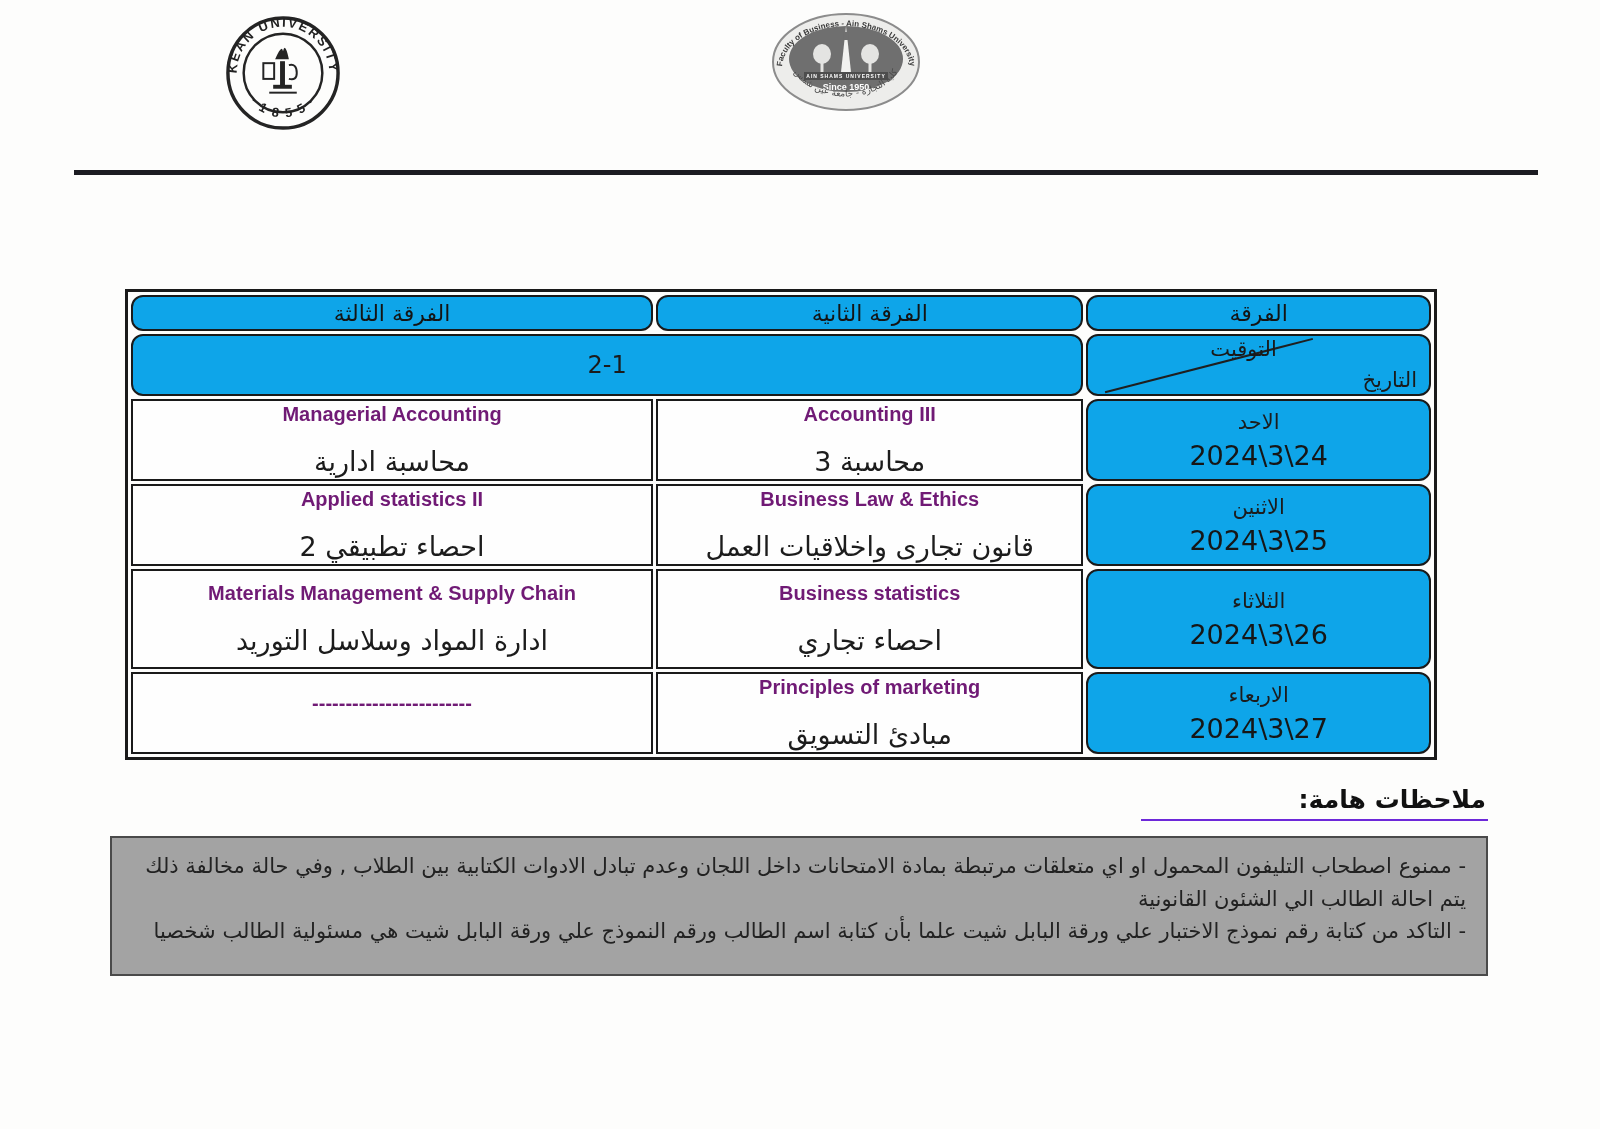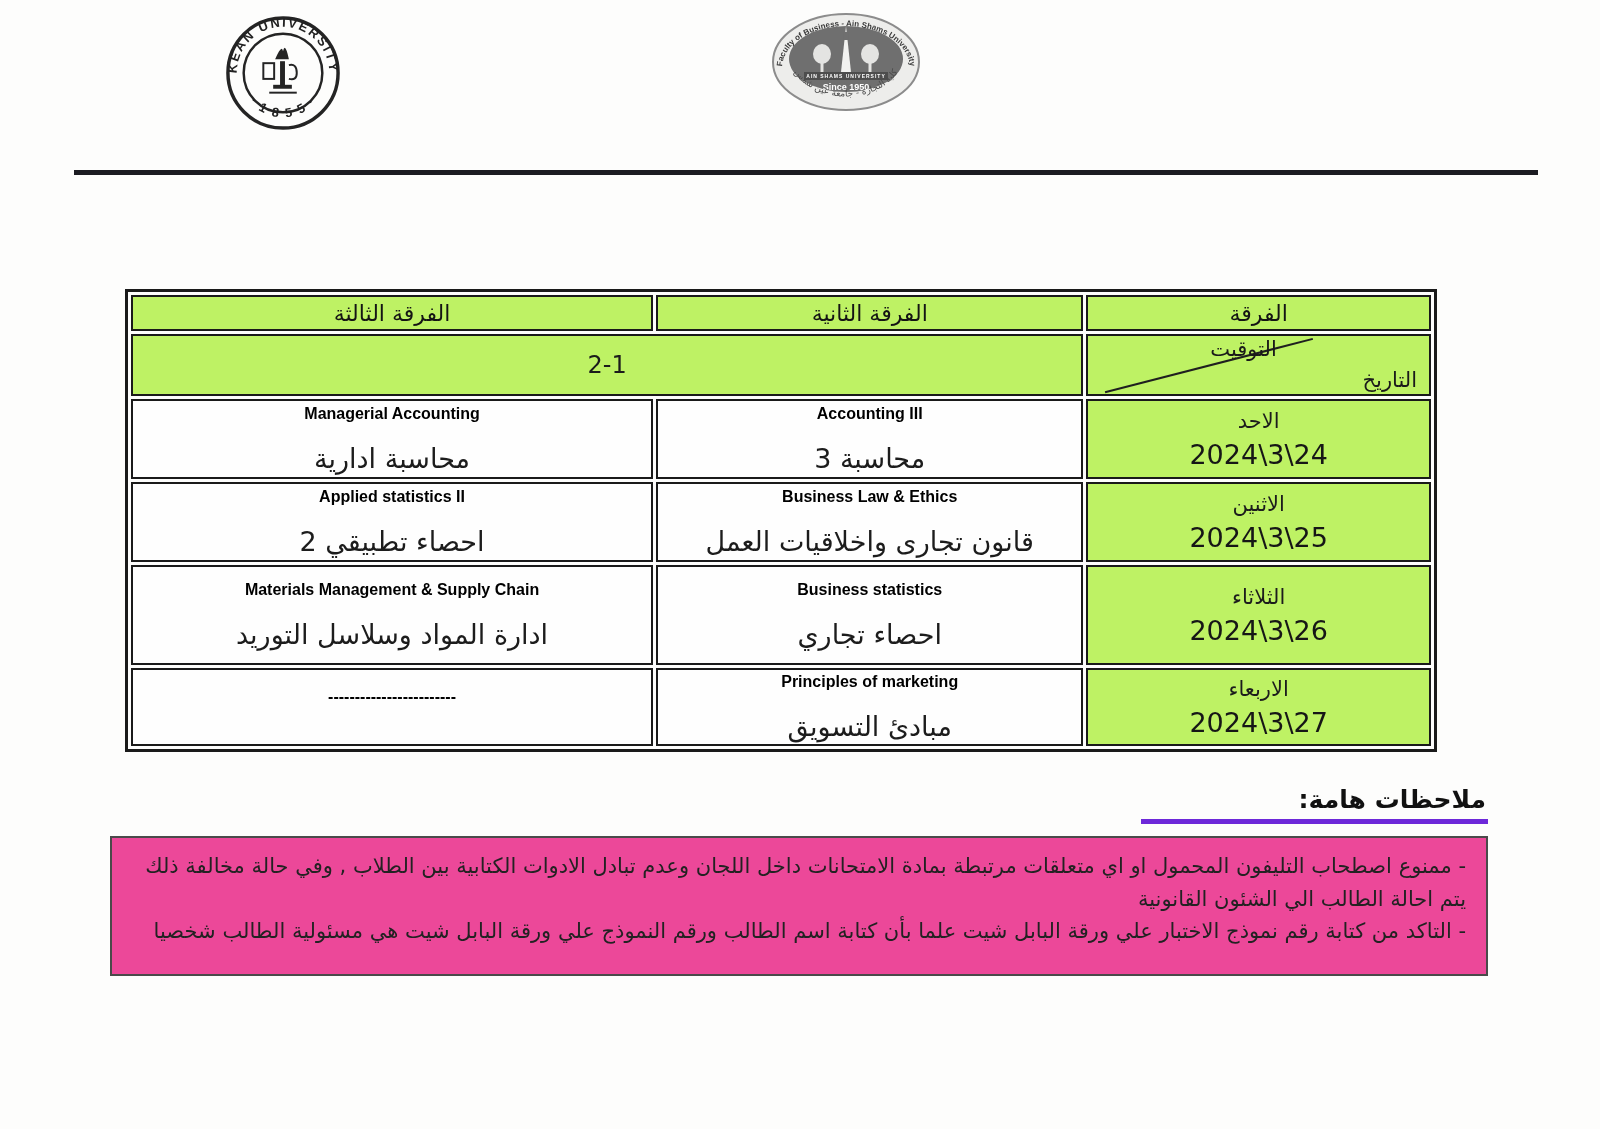--- a/index.html
+++ b/index.html
@@ -39,51 +39,51 @@
     border: 3px solid #1a1a1a; background: #fdfdfc;
     table-layout: fixed;
   }
   table.schedule td {
     border: 2px solid #1a1a1a; text-align: center; vertical-align: middle;
     padding: 2px 6px; overflow: hidden;
   }
   .col-group  { width: 342px; }
   .col-second { width: 424px; }
   .col-third  { width: 518px; }
-  .cell-gray  { background: #bef264; }
+  .cell-gray  { background: #0ea5e9; border-radius: 12px; }
   .cell-white { background: #fefefe; }
 
   .hdr-ar { font-size: 22px; color: #141414; }
   .time-value { font-size: 24px; color: #1b1b1b; }
 
   .diag-cell { position: relative; height: 62px; }
   .diag-cell svg.diag-line { position: absolute; inset: 0; width: 100%; height: 100%; }
   .diag-time { position: absolute; left: 122px; top: 1px;  font-size: 21px; }
   .diag-date { position: absolute; right: 12px; bottom: 2px; font-size: 21px; }
 
-  .course-en { font-family: "Liberation Sans", "DejaVu Sans", sans-serif; font-weight: bold; font-size: 16px; color: #000000; }
+  .course-en { font-family: "Liberation Sans", "DejaVu Sans", sans-serif; font-weight: bold; font-size: 20px; color: #701a75; }
   .course-ar { font-size: 27px; margin-top: 20px; color: #1c1c1c; }
   .day-ar    { font-size: 21px; color: #1c1c1c; }
   .date-num  { font-size: 27px; margin-top: 6px; color: #161616; font-weight: 500; }
 
   .row-1 td { height: 80px; }
   .row-2 td { height: 80px; }
   .row-3 td { height: 100px; }
   .row-4 td { height: 78px; }
   .hdr-row td { height: 36px; }
 
   
   .notes-heading {
     position: absolute; top: 785px; right: 112px;
     direction: rtl; font-size: 25px; font-weight: bold; color: #111;
-    border-bottom: 5px solid #6d28d9; padding: 0 2px 5px 158px;
+    border-bottom: 2px solid #6d28d9; padding: 0 2px 5px 158px;
   }
   .notes-box {
     position: absolute; left: 110px; top: 836px; width: 1378px; height: 140px;
-    border: 2px solid #4a4a4a; background: #ec4899;
+    border: 2px solid #4a4a4a; background: #a3a3a3;
     direction: rtl; text-align: right;
     padding: 12px 20px 10px 28px;
     font-size: 21px; line-height: 1.55; color: #222;
   }
   .notes-box p { margin: 0; }
 
   
   .logo-gray { fill: #8a8a8a; }
 </style>
 </head>

